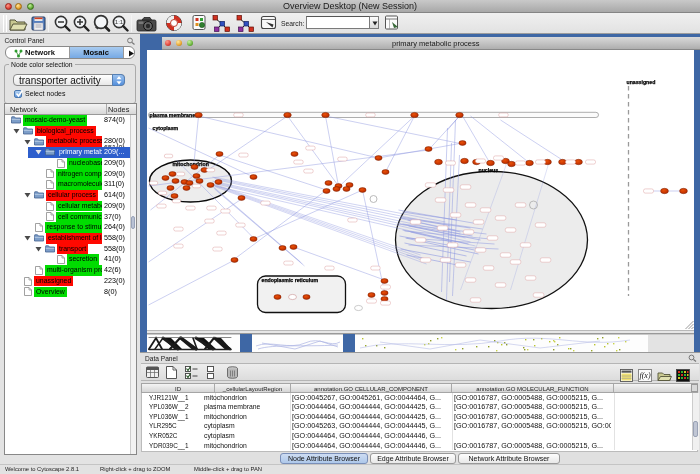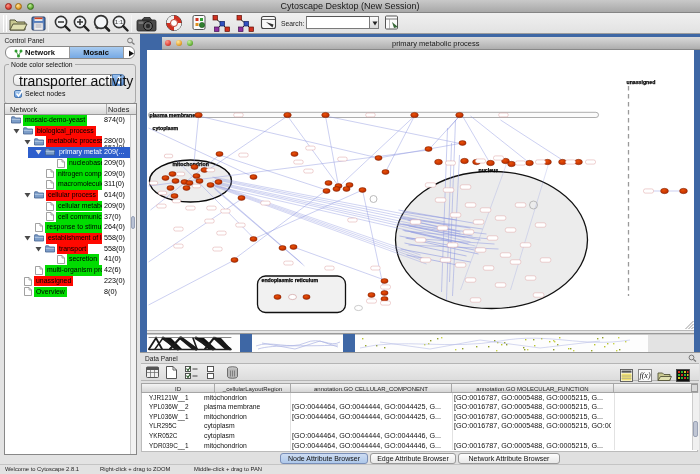--- a/index.html
+++ b/index.html
@@ -16,21 +16,21 @@
 .dhead { position:absolute; top:0; height:100%; font-size:6px; color:#222; text-align:center; line-height:10px; overflow:hidden; white-space:nowrap; border-right:1px solid #aaa; }
 .btab { position:absolute; top:452.5px; height:11px; font-size:7px; line-height:10px; text-align:center;
   border:1px solid #999; border-radius:3px; background:linear-gradient(#fdfdfd,#e8e8e8); color:#111; }
 </style></head>
 <body>
 
 <div class="abs" style="left:0;top:0;width:700px;height:13px;background:linear-gradient(#c9c9c9,#a8a8a8);border-bottom:1px solid #858585">
   <div class="light" style="left:4.7px;background:radial-gradient(circle at 35% 30%,#ff9a8a,#e0443a 60%,#9c2018);border:0.5px solid #9c2018"></div>
   <div class="light" style="left:15.4px;background:radial-gradient(circle at 35% 30%,#ffe9a0,#e8a430 60%,#a06a10);border:0.5px solid #a06a10"></div>
   <div class="light" style="left:27.4px;background:radial-gradient(circle at 35% 30%,#c8f0a0,#6ab43e 60%,#3a7018);border:0.5px solid #3a7018"></div>
-  <div class="abs" style="left:0;width:700px;text-align:center;font-size:9px;line-height:13px;color:#1a1a1a">Cytoscape Desktop (New Session)</div>
+  <div class="abs" style="left:0;width:700px;text-align:center;font-size:9px;line-height:13px;color:#1a1a1a">Overview Desktop (New Session)</div>
 </div>
 
 <div class="abs" style="left:0;top:13px;width:700px;height:21px;background:linear-gradient(#f0f0f0,#e2e2e2);border-bottom:1px solid #9c9c9c"></div>
 <div class="abs" style="left:3px;top:15px;width:1px;height:17px;background:#aaa;border-right:1px solid #fff"></div>
 <div class="abs" style="left:6px;top:15px;width:1px;height:17px;background:#aaa;border-right:1px solid #fff"></div>
 <svg class="abs" style="left:8px;top:14px" width="20" height="20" viewBox="0 0 20 20">
     <path d="M2 16 L2 6 L7 6 L9 8 L17 8 L17 16 Z" fill="#c8c890" stroke="#55553a" stroke-width="1"></path>
     <path d="M2 16 L5 10 L19 10 L16 16 Z" fill="#e0e0b0" stroke="#55553a" stroke-width="1"></path>
   </svg>
 <svg class="abs" style="left:29px;top:14px" width="20" height="20" viewBox="0 0 20 20">
@@ -517,37 +517,39 @@
   <div class="abs" style="left:73px;top:0;width:1px;height:57px;background:#e2e2e2"></div>
   <div class="abs" style="left:148px;top:0;width:1px;height:57px;background:#e2e2e2"></div>
   <div class="abs" style="left:310px;top:0;width:1px;height:57px;background:#e2e2e2"></div>
   <div class="abs" style="left:472px;top:0;width:1px;height:57px;background:#e2e2e2"></div>
   <div class="abs" style="left:550px;top:0;width:7px;height:57px;background:#f0f0f0;border-left:1px solid #ccc"></div>
   <div class="abs" style="left:551px;top:28px;width:5px;height:16px;background:#c0c6d4;border:1px solid #9aa2b5;border-radius:2px"></div>
 </div>
 <div class="abs drow" style="top:392.5px">
     <span class="dcell" style="left:8px;width:64px;font-size:6.4px">YJR121W__1</span>
     <span class="dcell" style="left:63px;width:85px;font-size:6.8px">mitochondrion</span>
+    <span class="dcell" style="left:151px;width:158px;font-size:7.2px">[GO:0045267, GO:0045261, GO:0044464, G...</span>
     <span class="dcell" style="left:313px;width:157px;font-size:7.2px">[GO:0016787, GO:0005488, GO:0005215, G...</span>
   </div>
 <div class="abs drow" style="top:402.1px">
     <span class="dcell" style="left:8px;width:64px;font-size:6.4px">YPL036W__2</span>
     <span class="dcell" style="left:63px;width:85px;font-size:6.8px">plasma membrane</span>
     <span class="dcell" style="left:151px;width:158px;font-size:7.2px">[GO:0044464, GO:0044444, GO:0044425, G...</span>
     <span class="dcell" style="left:313px;width:157px;font-size:7.2px">[GO:0016787, GO:0005488, GO:0005215, G...</span>
   </div>
 <div class="abs drow" style="top:411.7px">
     <span class="dcell" style="left:8px;width:64px;font-size:6.4px">YPL036W__1</span>
     <span class="dcell" style="left:63px;width:85px;font-size:6.8px">mitochondrion</span>
     <span class="dcell" style="left:151px;width:158px;font-size:7.2px">[GO:0044464, GO:0044444, GO:0044425, G...</span>
     <span class="dcell" style="left:313px;width:157px;font-size:7.2px">[GO:0016787, GO:0005488, GO:0005215, G...</span>
   </div>
 <div class="abs drow" style="top:421.3px">
     <span class="dcell" style="left:8px;width:64px;font-size:6.4px">YLR295C</span>
     <span class="dcell" style="left:63px;width:85px;font-size:6.8px">cytoplasm</span>
+    <span class="dcell" style="left:151px;width:158px;font-size:7.2px">[GO:0045263, GO:0044444, GO:0044445, G...</span>
     <span class="dcell" style="left:313px;width:157px;font-size:7.2px">[GO:0016787, GO:0005488, GO:0005215, GO:0003824, G...</span>
   </div>
 <div class="abs drow" style="top:430.9px">
     <span class="dcell" style="left:8px;width:64px;font-size:6.4px">YKR052C</span>
     <span class="dcell" style="left:63px;width:85px;font-size:6.8px">cytoplasm</span>
     <span class="dcell" style="left:151px;width:158px;font-size:7.2px">[GO:0044464, GO:0044444, GO:0044446, G...</span>
   </div>
 <div class="abs drow" style="top:440.5px">
     <span class="dcell" style="left:8px;width:64px;font-size:6.4px">YDR039C__1</span>
     <span class="dcell" style="left:63px;width:85px;font-size:6.8px">mitochondrion</span>
@@ -586,21 +588,21 @@
 
 <div class="abs" style="left:4px;top:64px;width:132px;height:40px;border:1px solid #aaa;border-radius:3px"></div>
 <div class="abs" style="left:9px;top:60.5px;font-size:6.8px;color:#111;background:#e3e3e3;padding:0 2px">Node color selection</div>
 
 <div class="abs" style="left:13px;top:73.5px;width:112px;height:12.5px;background:linear-gradient(#fff,#e8e8e8);border:1px solid #8a8a8a;border-radius:4px"></div>
 <div class="abs" style="left:112px;top:73.5px;width:13px;height:12.5px;background:linear-gradient(#9cc2ee,#5590dd);border:1px solid #5580b5;border-radius:0 4px 4px 0"></div>
 <svg class="abs" style="left:115.5px;top:75.5px" width="6" height="9">
     <path d="M3 0 L5.5 3.2 L0.5 3.2 Z" fill="#fff"></path>
     <path d="M3 8.5 L5.5 5.3 L0.5 5.3 Z" fill="#fff"></path>
   </svg>
-<div class="abs" style="left:19px;top:74.5px;font-size:14px;line-height:12px;color:#111">transporter activity</div>
+<div class="abs" style="left:19px;top:74.5px;font-size:10px;line-height:12px;color:#111">transporter activity</div>
 
 <div class="abs" style="left:14px;top:89.5px;width:8px;height:8px;background:linear-gradient(#b4d2f2,#5e95dc);border:1px solid #4a78b0;border-radius:2px"></div>
 <svg class="abs" style="left:14.5px;top:88.5px" width="9" height="9">
     <path d="M1.5 4.5 L3.5 7 L7.5 1.5" fill="none" stroke="#fff" stroke-width="1.6"></path>
   </svg>
 <div class="abs" style="left:25px;top:90px;font-size:7px;color:#111">Select nodes</div>
 
 <div class="abs" style="left:4px;top:103px;width:133px;height:352px;background:#fff;border:1px solid #888"></div>
 <div class="abs" style="left:5px;top:104px;width:131px;height:11px;background:linear-gradient(#f4f4f4,#d8d8d8);border-bottom:1px solid #999">
   <div class="abs" style="left:5px;font-size:7.4px;line-height:11px;color:#222">Network</div>

